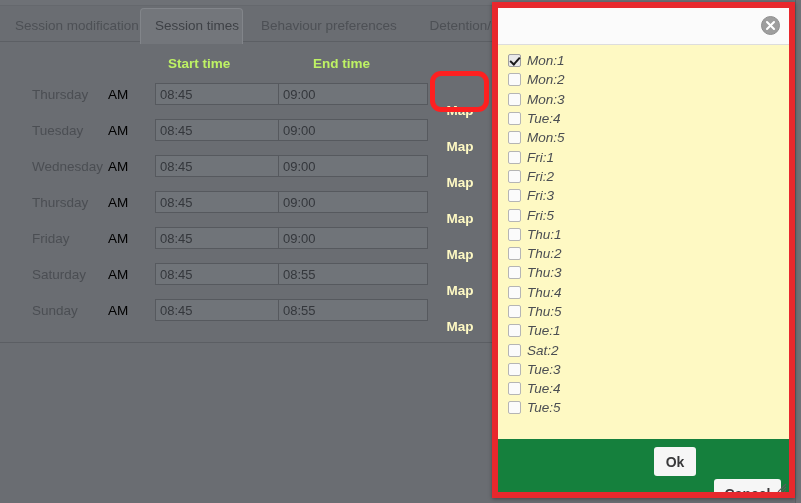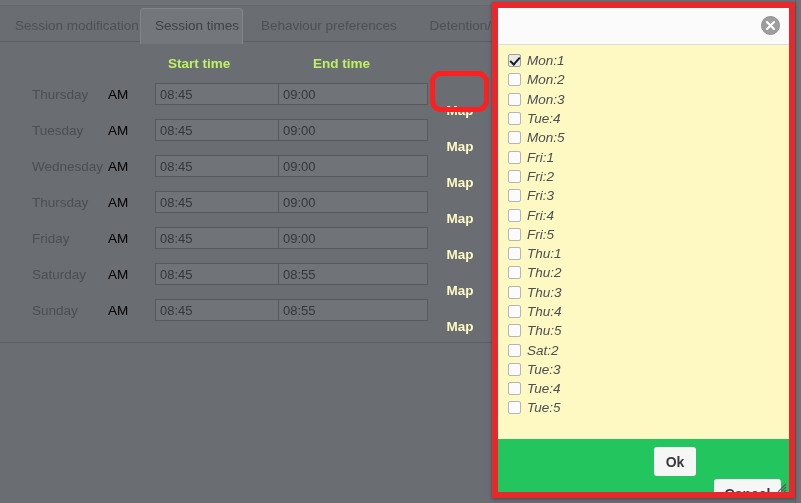--- a/index.html
+++ b/index.html
@@ -289,21 +289,21 @@
     user-select: none;
     cursor: pointer;
   }
 
   #dialog-footer {
     position: absolute;
     left: 0;
     bottom: 0;
     width: 100%;
     height: 53px;
-    background: #22c55e;
+    background: #15803d;
     box-sizing: border-box;
   }
   .dlg-btn {
     position: absolute;
     top: 8px;
     height: 29px;
     background: #f6f6f6;
     border: none;
     border-radius: 3px;
     font-family: "Liberation Sans", sans-serif;
@@ -457,24 +457,20 @@
           <div class="chk-row">
             <span class="chk-box"></span>
             <span class="chk-label">Fri:2</span>
           </div>
           <div class="chk-row">
             <span class="chk-box"></span>
             <span class="chk-label">Fri:3</span>
           </div>
           <div class="chk-row">
             <span class="chk-box"></span>
-            <span class="chk-label">Fri:4</span>
-          </div>
-          <div class="chk-row">
-            <span class="chk-box"></span>
             <span class="chk-label">Fri:5</span>
           </div>
           <div class="chk-row">
             <span class="chk-box"></span>
             <span class="chk-label">Thu:1</span>
           </div>
           <div class="chk-row">
             <span class="chk-box"></span>
             <span class="chk-label">Thu:2</span>
           </div>
@@ -482,20 +478,24 @@
             <span class="chk-box"></span>
             <span class="chk-label">Thu:3</span>
           </div>
           <div class="chk-row">
             <span class="chk-box"></span>
             <span class="chk-label">Thu:4</span>
           </div>
           <div class="chk-row">
             <span class="chk-box"></span>
             <span class="chk-label">Thu:5</span>
+          </div>
+          <div class="chk-row">
+            <span class="chk-box"></span>
+            <span class="chk-label">Tue:1</span>
           </div>
           <div class="chk-row">
             <span class="chk-box"></span>
             <span class="chk-label">Sat:2</span>
           </div>
           <div class="chk-row">
             <span class="chk-box"></span>
             <span class="chk-label">Tue:3</span>
           </div>
           <div class="chk-row">

